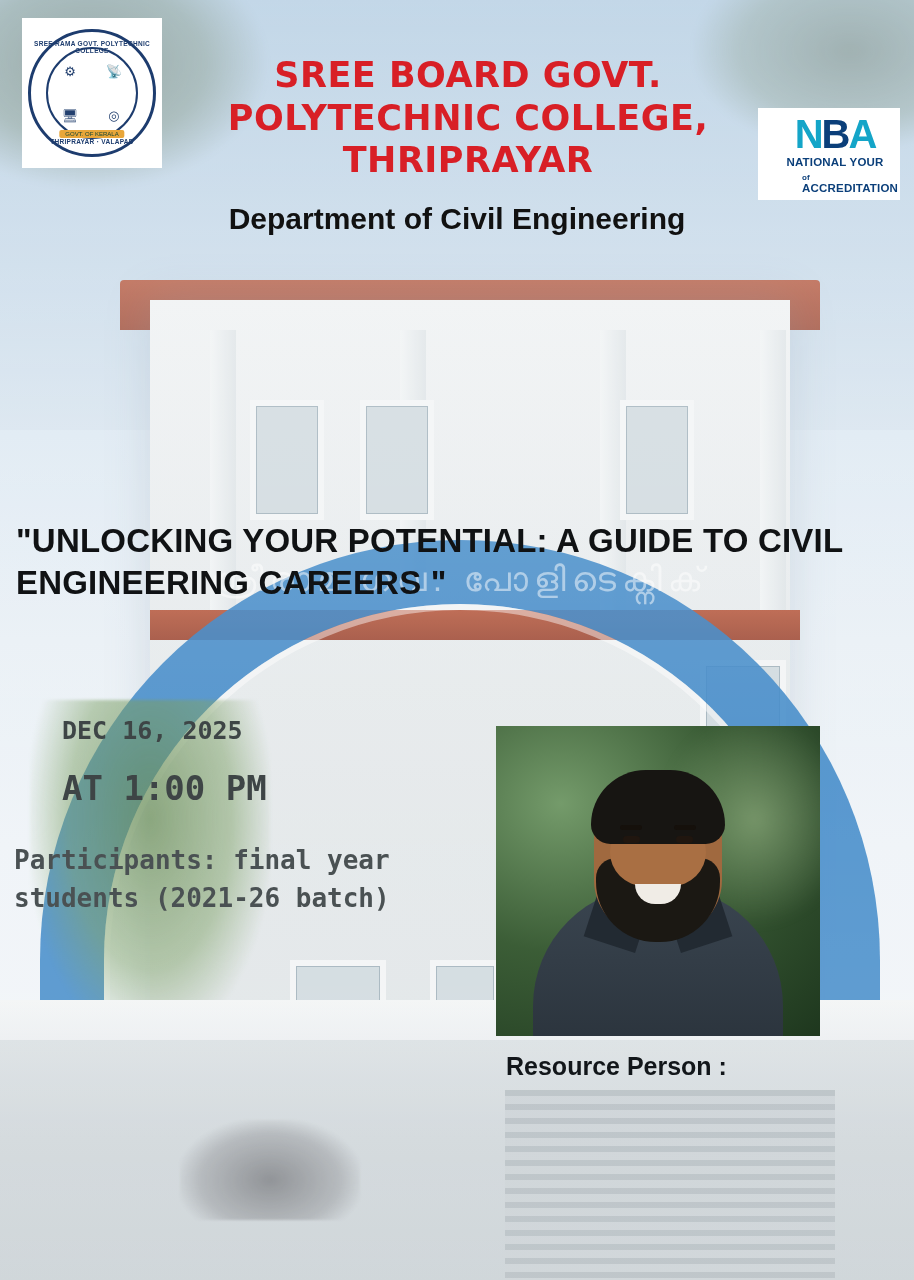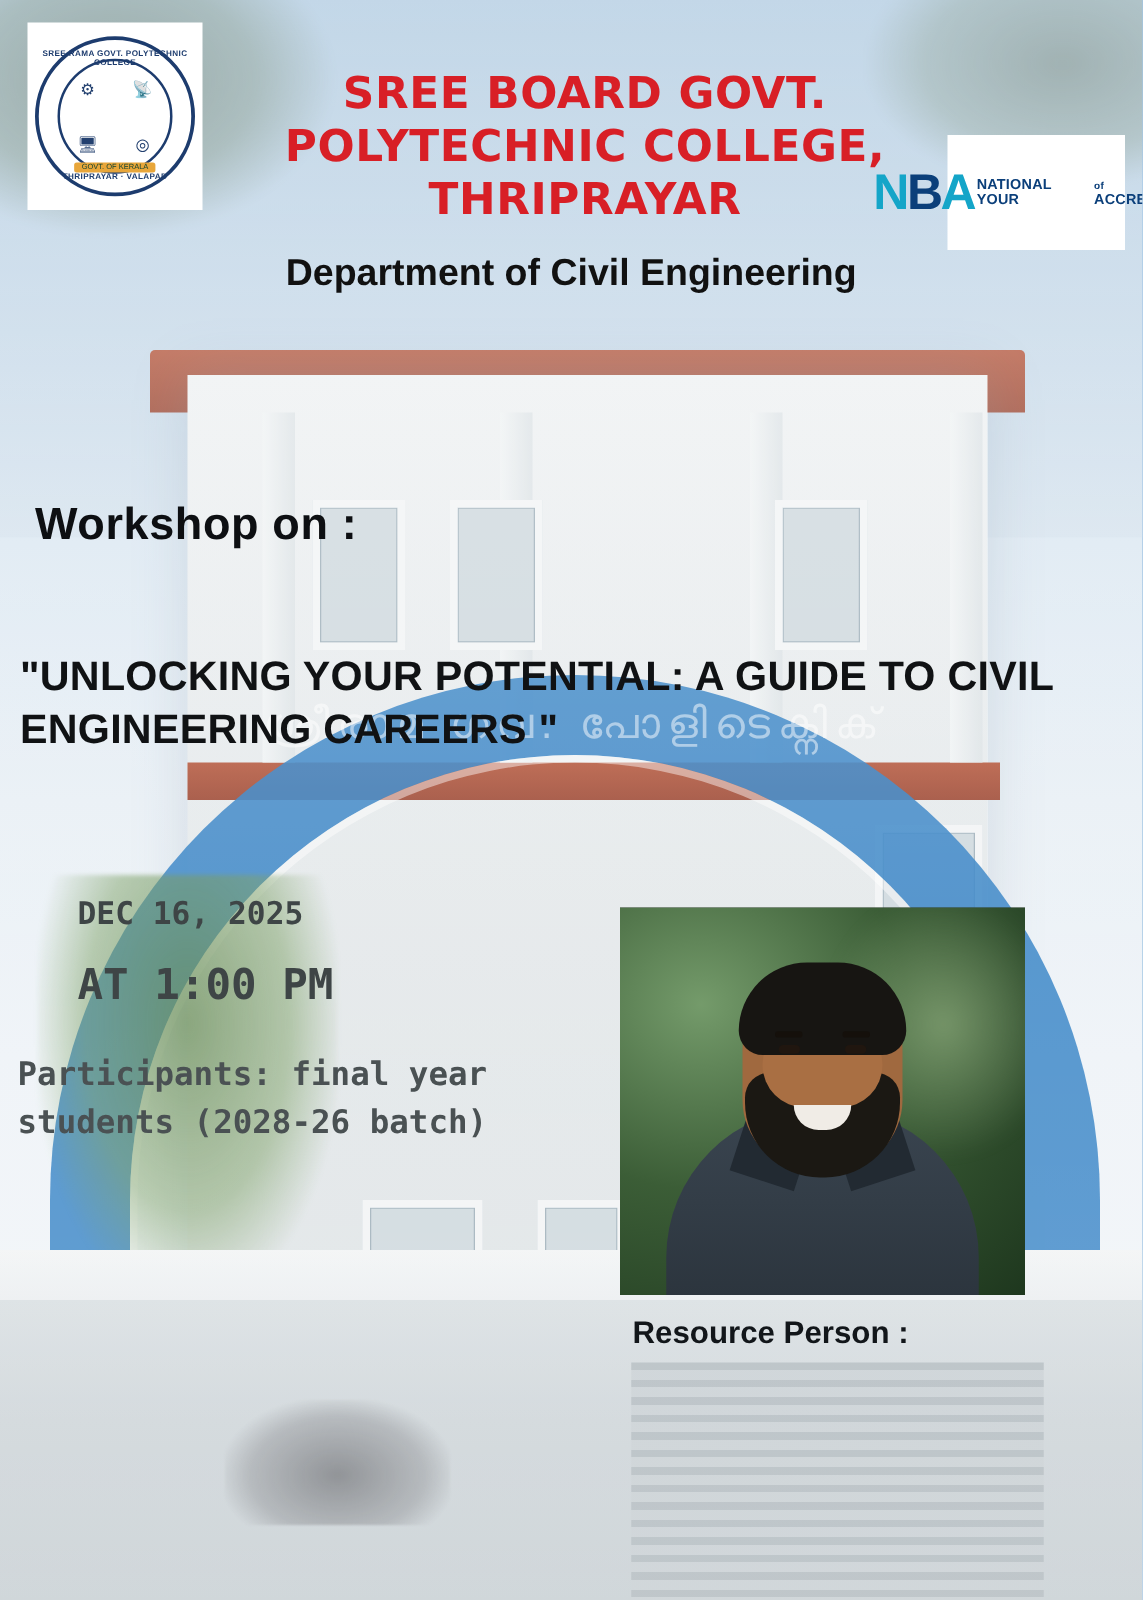--- a/index.html
+++ b/index.html
@@ -123,21 +123,21 @@
   }
   .logo-seal .q { display: flex; align-items: center; justify-content: center; font-size: 13px; color: #23406f; }
   .logo-seal .band {
     position: absolute; bottom: 16px; left: 50%; transform: translateX(-50%);
     background: #e8a63a; color: #143; font-size: 6px; padding: 1px 6px; white-space: nowrap;
     border-radius: 2px;
   }
 
   .nba-box {
     position: absolute; right: 14px; top: 108px; width: 142px; height: 92px;
-    background: #ffffff; display: flex; flex-direction: row;
+    background: #ffffff; display: flex; flex-direction: column;
     align-items: center; justify-content: center; gap: 2px; padding-left: 12px;
   }
   .nba-mark { font-size: 40px; font-weight: bold; letter-spacing: -2px; line-height: 1; }
   .nba-mark .n { color: #14a5c8; }
   .nba-mark .b { color: #0b3f7a; }
   .nba-mark .a { color: #14a5c8; }
   .nba-sub1 { font-size: 11.5px; font-weight: bold; color: #0b3f7a; letter-spacing: .2px; }
   .nba-sub2 { font-size: 11.5px; font-weight: bold; color: #0b3f7a; letter-spacing: .2px; margin-left: 32px; }
   .nba-sub2 .of { font-size: 8px; font-weight: bold; }
 
@@ -307,26 +307,25 @@
     <div class="nba-mark">
       <span class="n">N</span><span class="b">B</span><span class="a">A</span>
     </div>
     <div class="nba-sub1">NATIONAL YOUR</div>
     <div class="nba-sub2"><span class="of">of </span><span>ACCREDITATION</span></div>
   </div>
 
   <div class="college-name">SREE BOARD GOVT. POLYTECHNIC COLLEGE, THRIPRAYAR</div>
   <div class="dept">Department of Civil Engineering</div>
 
-  <div class="workshop-on">Workshop on :</div>
   <div class="title">"UNLOCKING YOUR POTENTIAL: A GUIDE TO CIVIL ENGINEERING CAREERS "</div>
 
   <div class="date">DEC 16, 2025</div>
   <div class="time">AT 1:00 PM</div>
-  <div class="participants">Participants: final year students (2028-26 batch)</div>
+  <div class="participants">Participants: final year students (2021-26 batch)</div>
 
   <div class="speaker-photo">
     <div class="sp-bg"></div>
     <div class="sp-bg2"></div>
     <div class="sp-body"></div>
     <div class="sp-collar-l"></div>
     <div class="sp-collar-r"></div>
     <div class="sp-neck"></div>
     <div class="sp-head"></div>
     <div class="sp-beard"></div>

